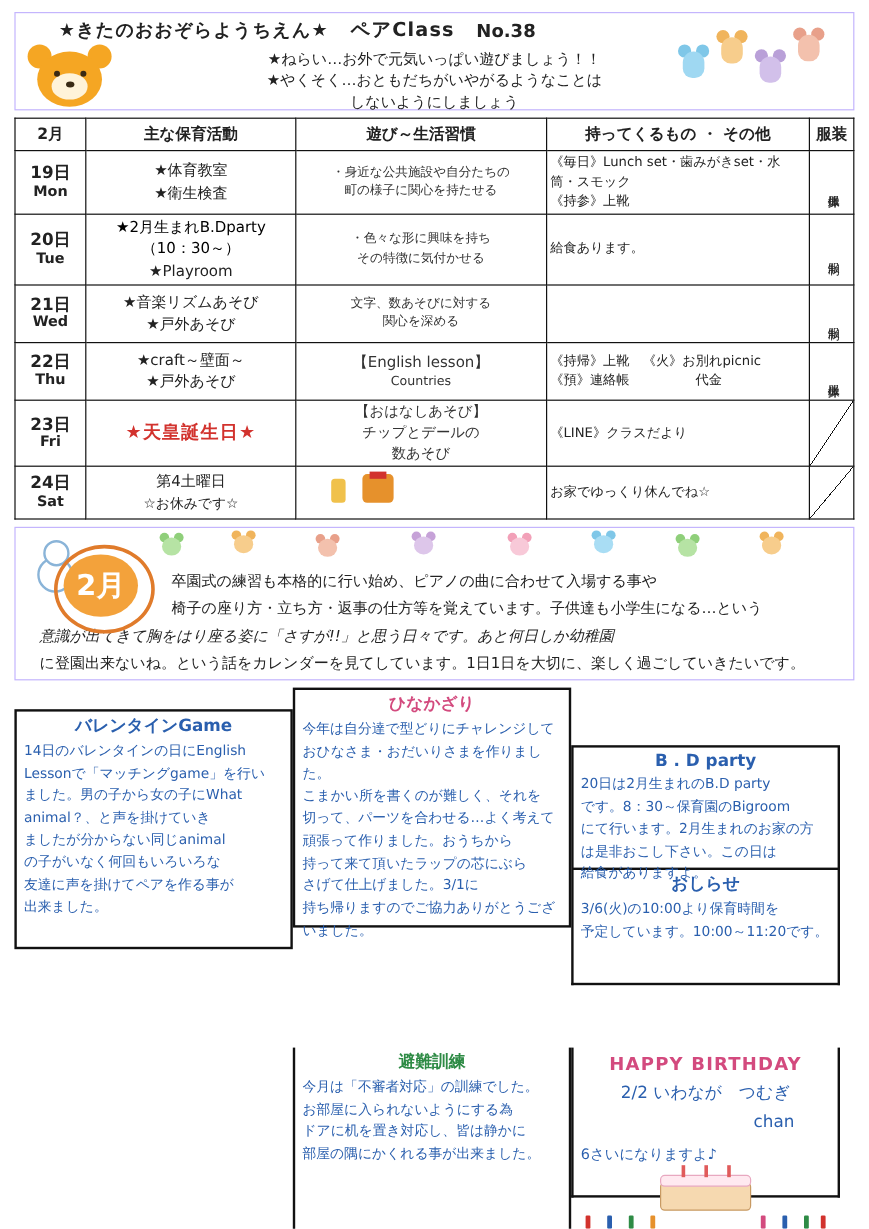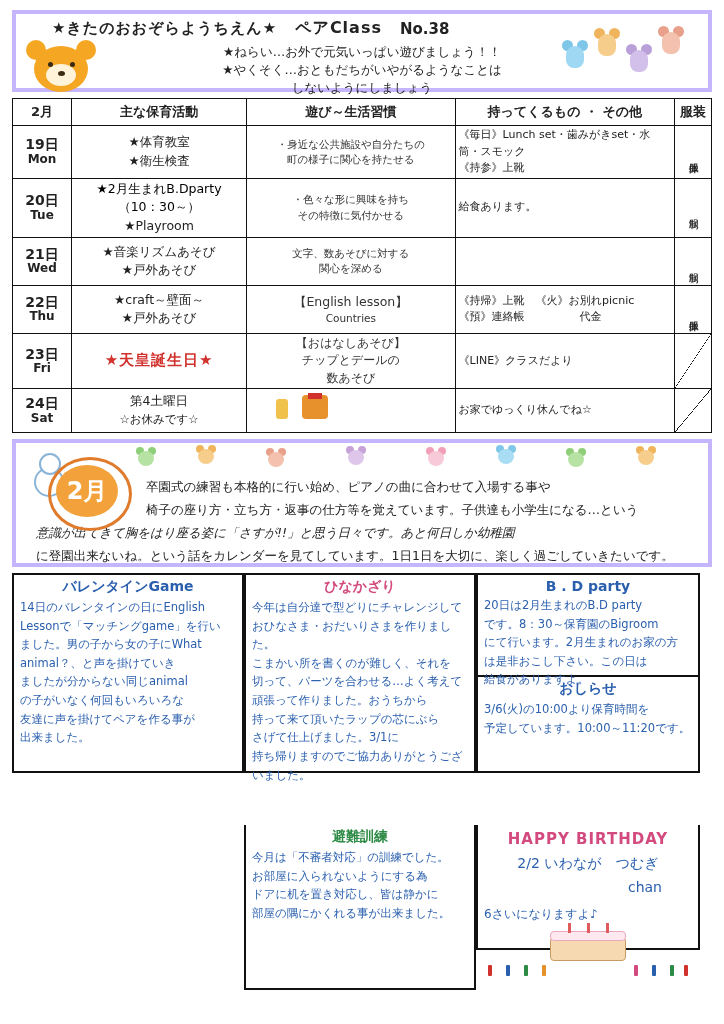--- a/index.html
+++ b/index.html
@@ -1,20 +1,20 @@
 <!DOCTYPE html>
 <html><head>
 <meta charset="utf-8">
 <style>
   html,body{margin:0;padding:0;background:#ffffff;}
   body{width:724px;height:1024px;font-family:"DejaVu Sans","Liberation Sans",sans-serif;color:#222;}
   .page{position:relative;width:724px;height:1024px;box-sizing:border-box;padding:10px 12px;}
 
   
-  .frame{border:4px solid #c4b5fd;box-sizing:border-box;}
+  .frame{border:1px solid #c4b5fd;box-sizing:border-box;}
 
   
   .header{position:relative;height:82px;padding:4px 6px;}
   .hdr-top{display:flex;align-items:center;justify-content:flex-start;gap:18px;padding-left:30px;}
   .kinder-name{font-size:15px;font-weight:bold;letter-spacing:1px;}
   .pair-class{font-size:16px;font-weight:bold;letter-spacing:1px;}
   .issue-no{font-size:15px;font-weight:bold;}
   .hdr-lines{text-align:center;margin-top:4px;line-height:1.45;font-size:12.5px;}
   .hdr-lines div{white-space:nowrap;}
   .bear{position:absolute;left:8px;top:24px;width:74px;height:56px;}
@@ -77,21 +77,21 @@
   
   .articles{margin-top:6px;display:grid;grid-template-columns:232px 232px 224px;grid-auto-rows:auto;gap:0px;}
   .art{border:2px solid #111;box-sizing:border-box;padding:3px 6px 5px 6px;}
   .art h3{margin:0 0 2px 0;text-align:center;font-size:14px;font-weight:bold;}
   .art .body{font-size:11.5px;line-height:1.62;}
   .art .body p{margin:0;}
   .t-blue{color:#2a5fae;}
   .t-pink{color:#d34a7e;}
   .t-green{color:#2e8b45;}
 
-  .col-left{grid-column:1;}
+  .col-left{grid-column:1;margin-top:18px;}
   .col-mid{grid-column:2;}
   .col-right{grid-column:3;}
 
   .bd-stack{display:flex;flex-direction:column;}
   .bd-stack .art{flex:none;}
 
   .hb-title{text-align:center;font-size:15px;font-weight:bold;letter-spacing:1px;margin:2px 0 4px 0;}
   .hb-name{text-align:center;font-size:14px;line-height:1.7;}
   .hb-sub{font-size:12px;margin-top:6px;}
   .cake{position:relative;height:40px;margin-top:2px;}
@@ -377,21 +377,21 @@
         <p>こまかい所を書くのが難しく、それを</p>
         <p>切って、パーツを合わせる…よく考えて</p>
         <p>頑張って作りました。おうちから</p>
         <p>持って来て頂いたラップの芯にぶら</p>
         <p>さげて仕上げました。3/1に</p>
         <p>持ち帰りますのでご協力ありがとうござ</p>
         <p>いました。</p>
       </div>
     </div>
 
-    <div class="col-right bd-stack" style="grid-row:1;height:252px;">
+    <div class="col-right bd-stack" style="grid-row:1;height:252px;margin-top:48px;">
       <div class="art" style="height:104px;">
         <h3 class="t-blue">B . D party</h3>
         <div class="body t-blue">
           <p>20日は2月生まれのB.D party</p>
           <p>です。8：30～保育園のBigroom</p>
           <p>にて行います。2月生まれのお家の方</p>
           <p>は是非おこし下さい。この日は</p>
           <p>給食がありますよ。</p>
         </div>
       </div>

